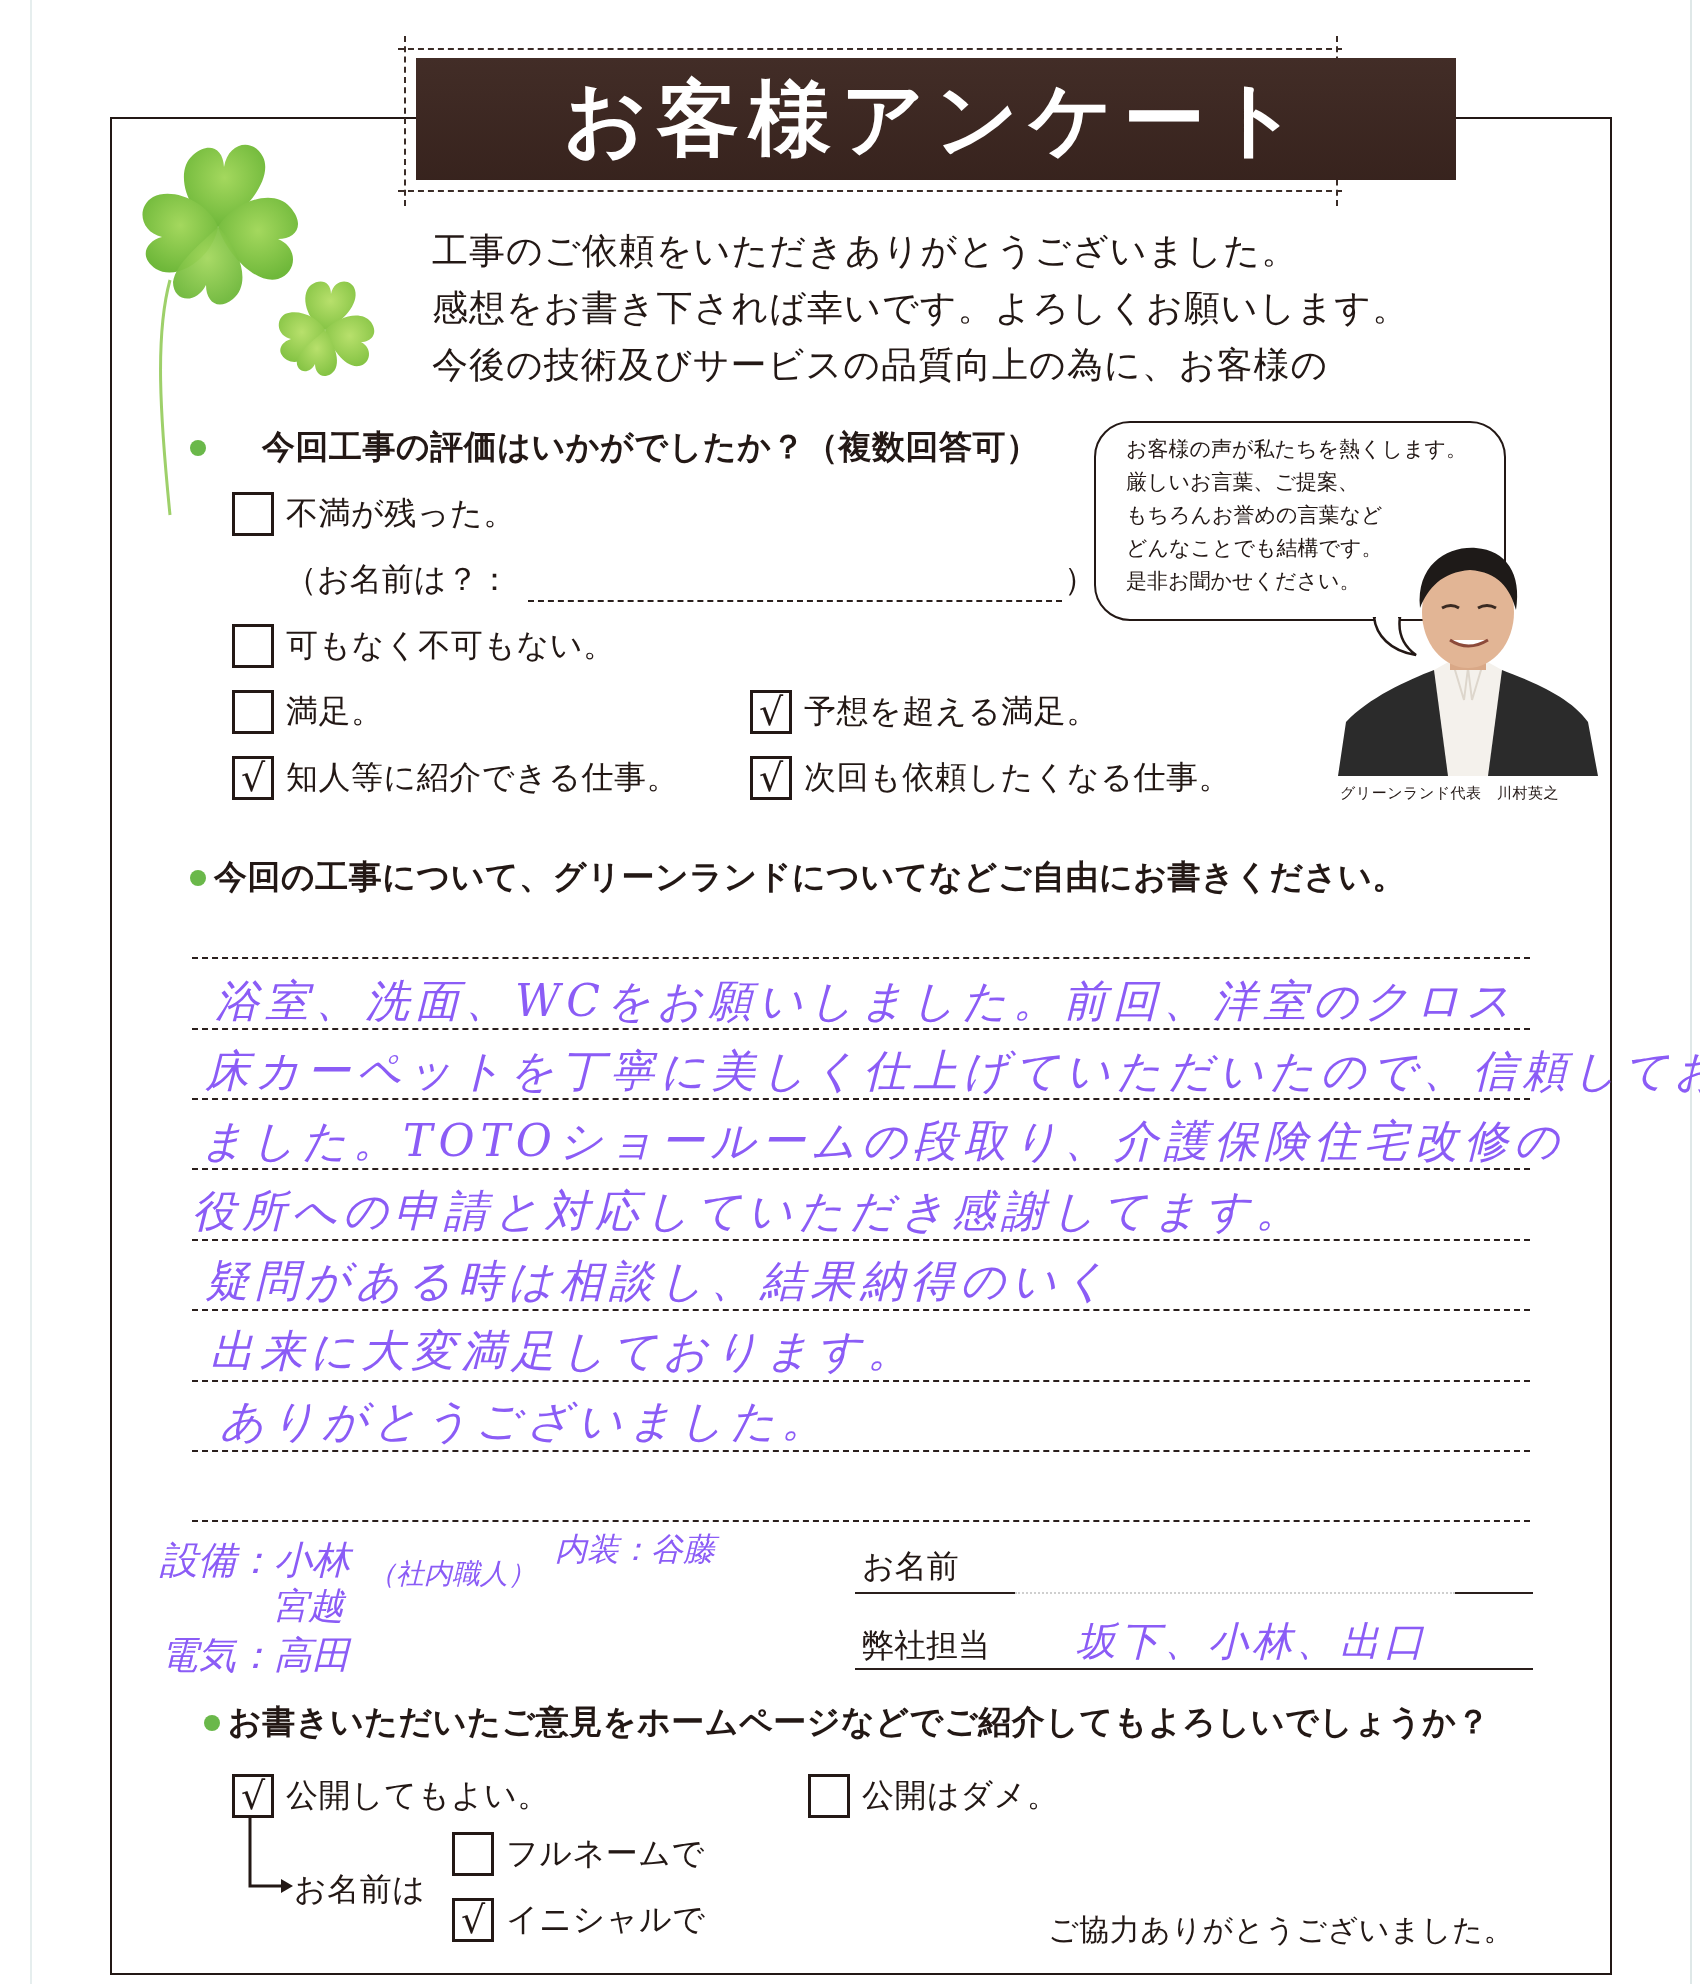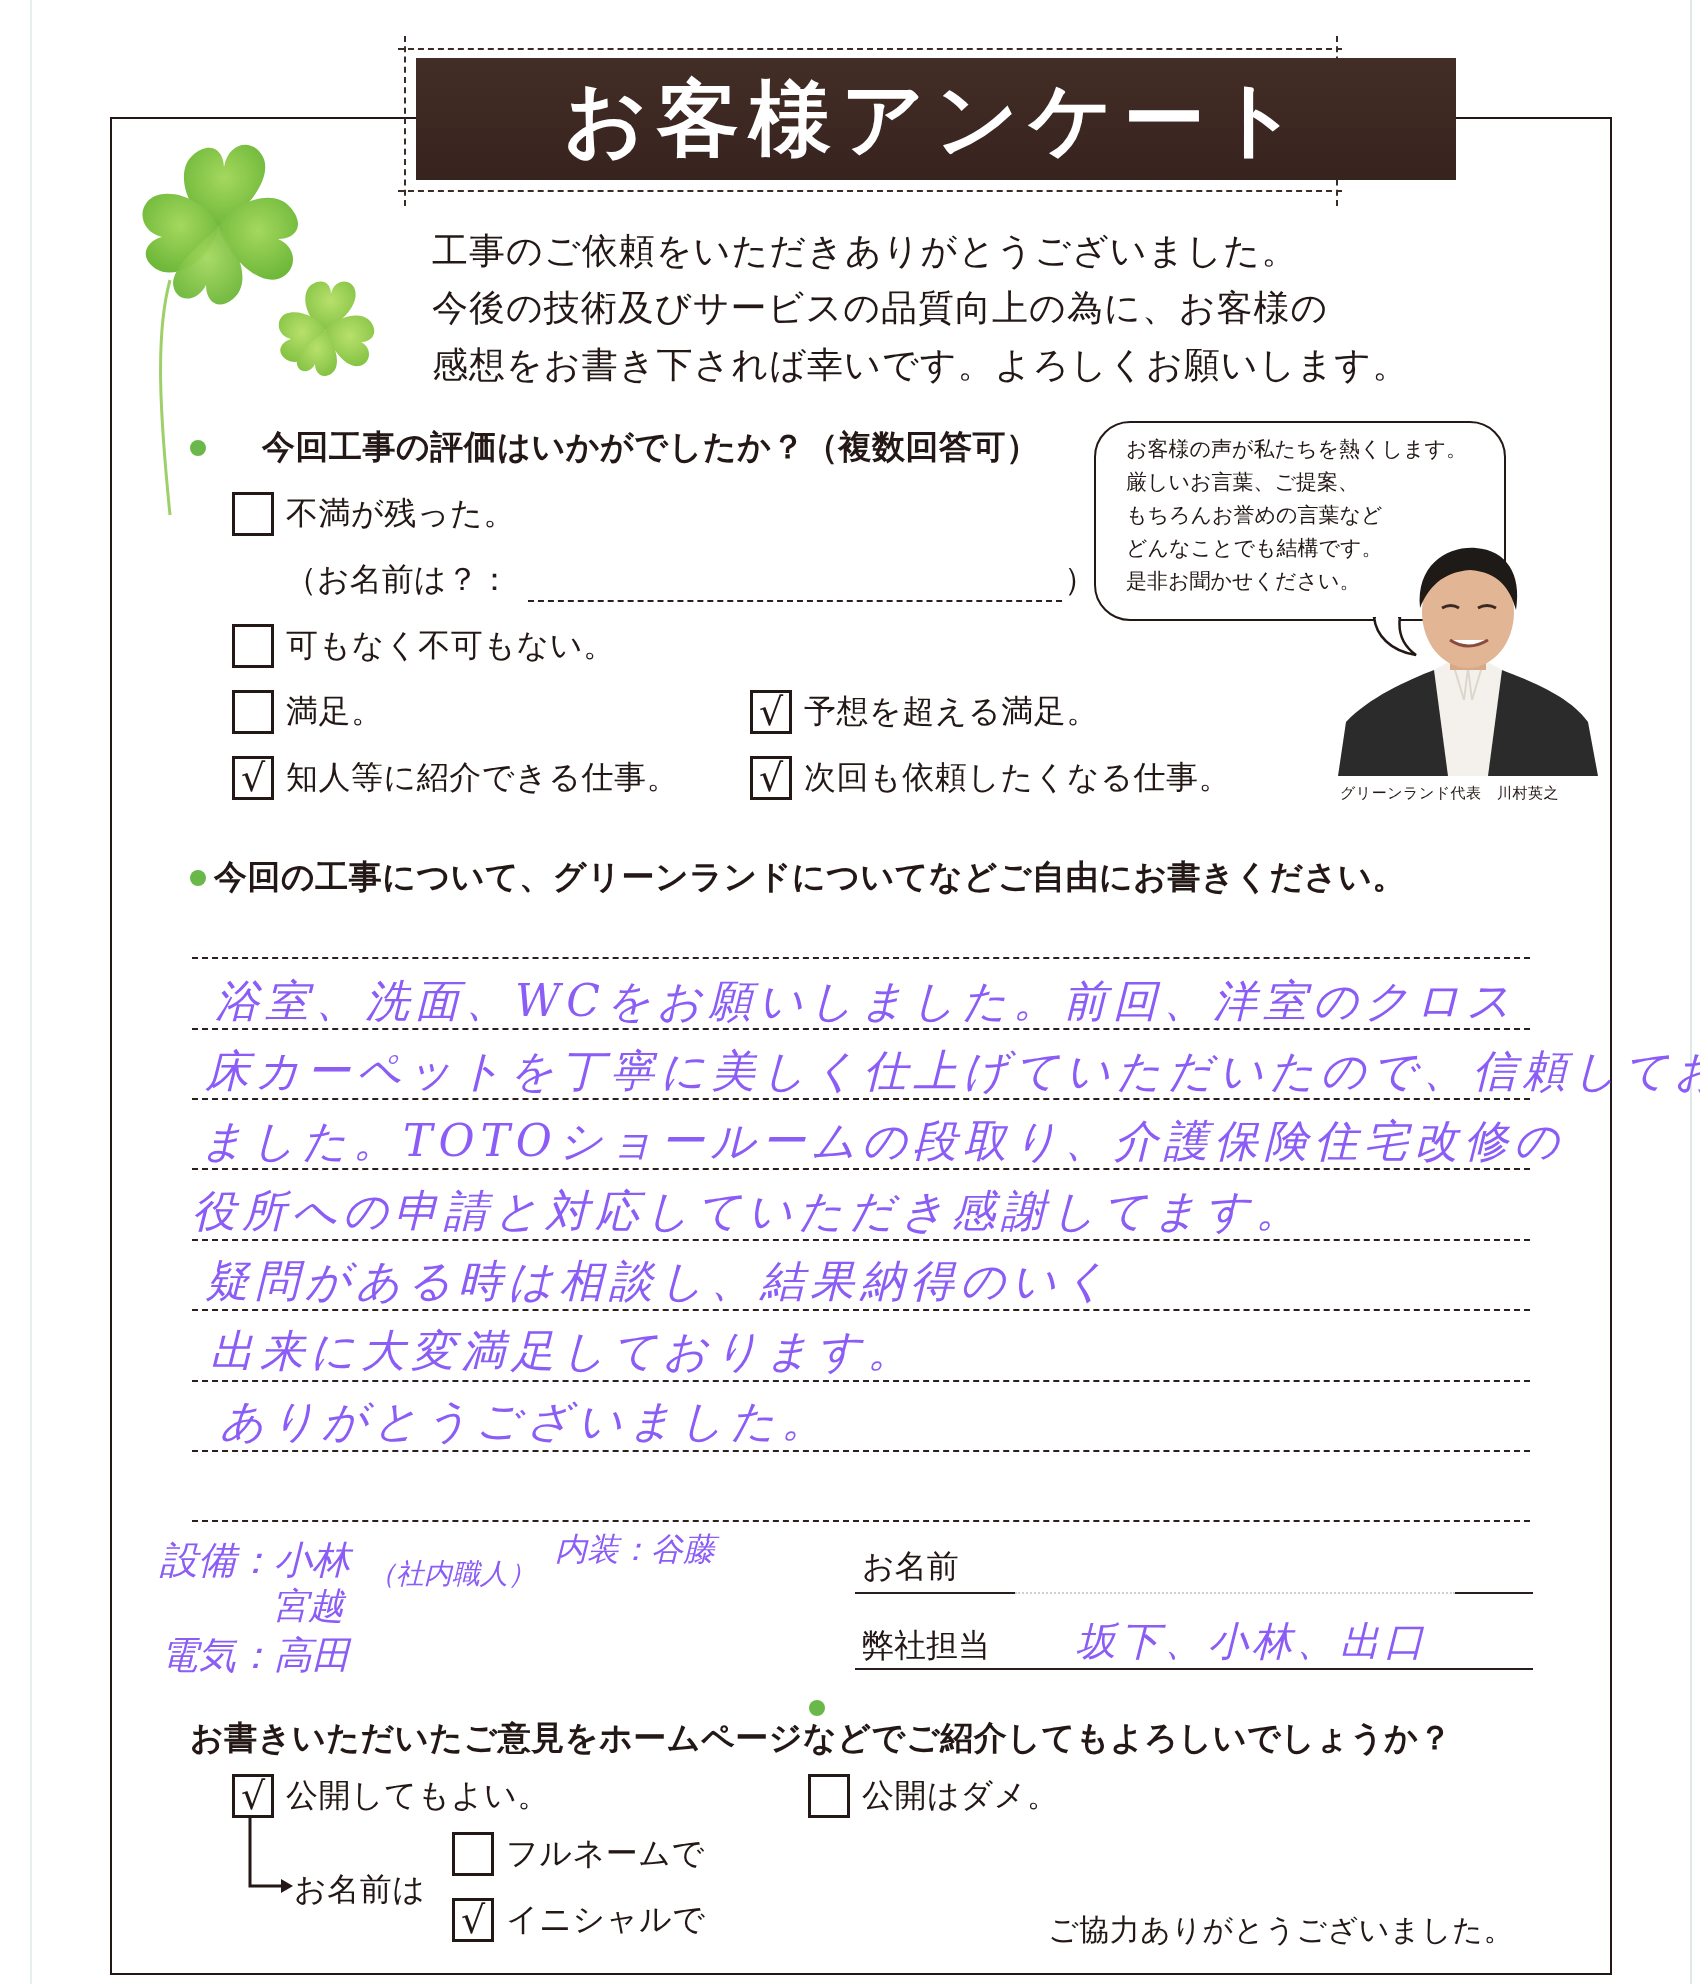--- a/index.html
+++ b/index.html
@@ -113,22 +113,22 @@
   <g transform="translate(195,195)">
     <path d="M0,0 C-18,-8 -26,-35 -14,-45 C-4,-52 6,-48 6,-36 C9,-52 27,-52 30,-40 C34,-26 18,-8 0,0 Z" fill="url(#lf2)"></path>
     <path d="M0,0 C14,-14 36,-20 46,-8 C54,4 46,12 36,12 C48,18 46,34 34,36 C20,38 6,18 0,0 Z" fill="url(#lf2)"></path>
     <path d="M0,0 C-4,20 -24,38 -38,30 C-50,22 -44,12 -34,9 C-48,6 -50,-10 -40,-16 C-26,-22 -6,-12 0,0 Z" fill="url(#lf2)"></path>
     <path d="M0,0 C10,14 18,36 6,44 C-4,50 -10,42 -10,34 C-16,46 -30,42 -28,30 C-24,18 -8,8 0,0 Z" fill="url(#lf2)"></path>
   </g>
 </svg>
 
 <div class="abs intro">
   <div>工事のご依頼をいただきありがとうございました。</div>
+  <div>感想をお書き下されば幸いです。よろしくお願いします。</div>
   <div>今後の技術及びサービスの品質向上の為に、お客様の</div>
-  <div>感想をお書き下されば幸いです。よろしくお願いします。</div>
 </div>
 
 <div class="abs section-head" style="left:190px; top:425px;gap:48px;">
   <span class="bullet"></span>
   <span>今回工事の評価はいかがでしたか？（複数回答可）</span>
 </div>
 
 <div class="abs opt" style="left:232px; top:492px;">
   <span class="cb"></span>
   <span class="cb-label">不満が残った。</span>
@@ -228,21 +228,21 @@
 <div class="abs field-label" style="left:862px; top:1545px;">お名前</div>
 <div class="abs hw" style="left:1020px; top:1545px; width:500px; height:40px; font-size:34px;"></div>
 <div class="abs solid-line" style="left:855px; top:1592px; width:160px;"></div>
 <div class="abs dash-line" style="left:1015px; top:1592px; width:440px; border-top-style:dotted; border-top-color:#cfcfcf;"></div>
 <div class="abs solid-line" style="left:1455px; top:1592px; width:78px;"></div>
 
 <div class="abs field-label" style="left:862px; top:1624px;">弊社担当</div>
 <div class="abs hw" style="left:1040px; top:1614px; font-size:40px; letter-spacing:4px;margin-left:36px;">坂下、小林、出口</div>
 <div class="abs solid-line" style="left:855px; top:1668px; width:678px;"></div>
 
-<div class="abs section-head" style="left:190px; top:1700px;flex-direction:column;">
+<div class="abs section-head" style="left:204px; top:1700px;">
   <span class="bullet"></span>
   <span>お書きいただいたご意見をホームページなどでご紹介してもよろしいでしょうか？</span>
 </div>
 
 <div class="abs opt" style="left:232px; top:1774px;">
   <span class="cb">√</span>
   <span class="cb-label">公開してもよい。</span>
 </div>
 
 <div class="abs opt" style="left:808px; top:1774px;">

